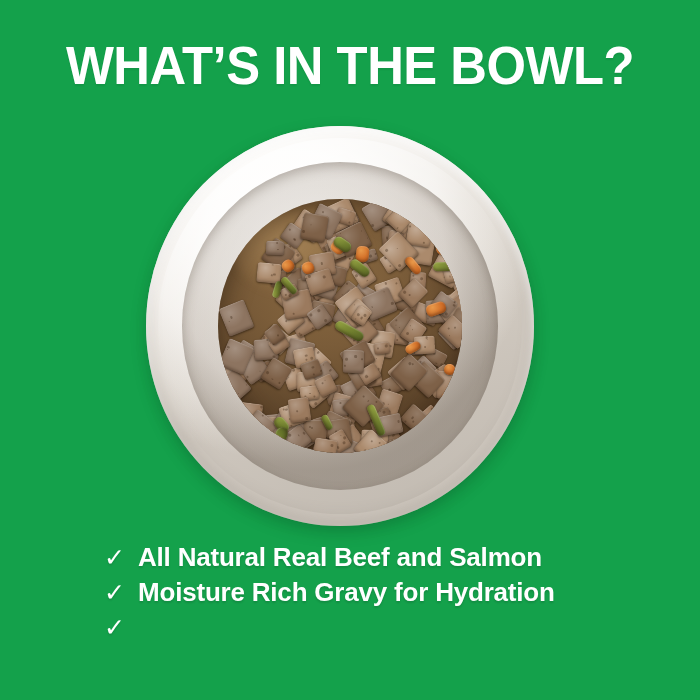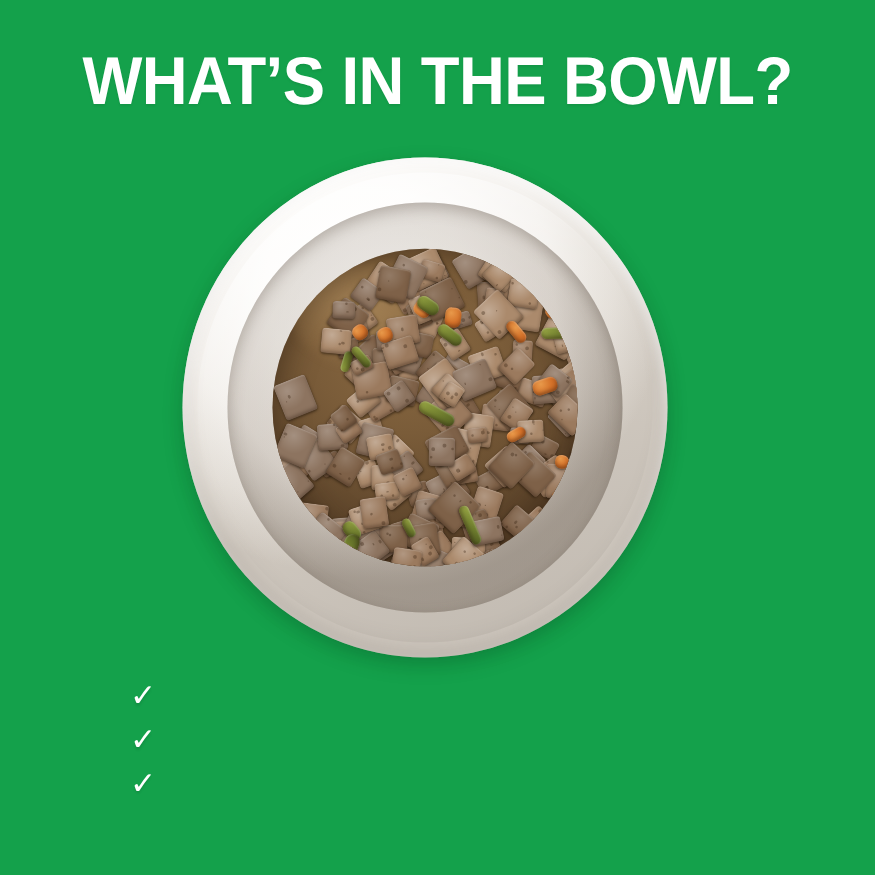--- a/index.html
+++ b/index.html
@@ -1164,22 +1164,24 @@
             <div class="chunk bean" style="left: 114.1px; top: 40.7px; width: 19px; height: 10.9px; transform: rotate(34.3deg); z-index: 3;"></div>
             <div class="chunk bean" style="left: 130.8px; top: 64px; width: 21.8px; height: 9.6px; transform: rotate(37.5deg); z-index: 3;"></div>
           </div>
       </div>
     </div>
   </div>
 
   <div class="bullets">
     <div class="bullet-row">
       <span class="check">✓</span>
+      <span class="bullet-text">All Natural Real Beef and Salmon</span>
     </div>
     <div class="bullet-row">
       <span class="check">✓</span>
+      <span class="bullet-text">Moisture Rich Gravy for Hydration</span>
     </div>
     <div class="bullet-row">
       <span class="check">✓</span>
     </div>
   </div>
 
 </div>
 
 </body></html>

